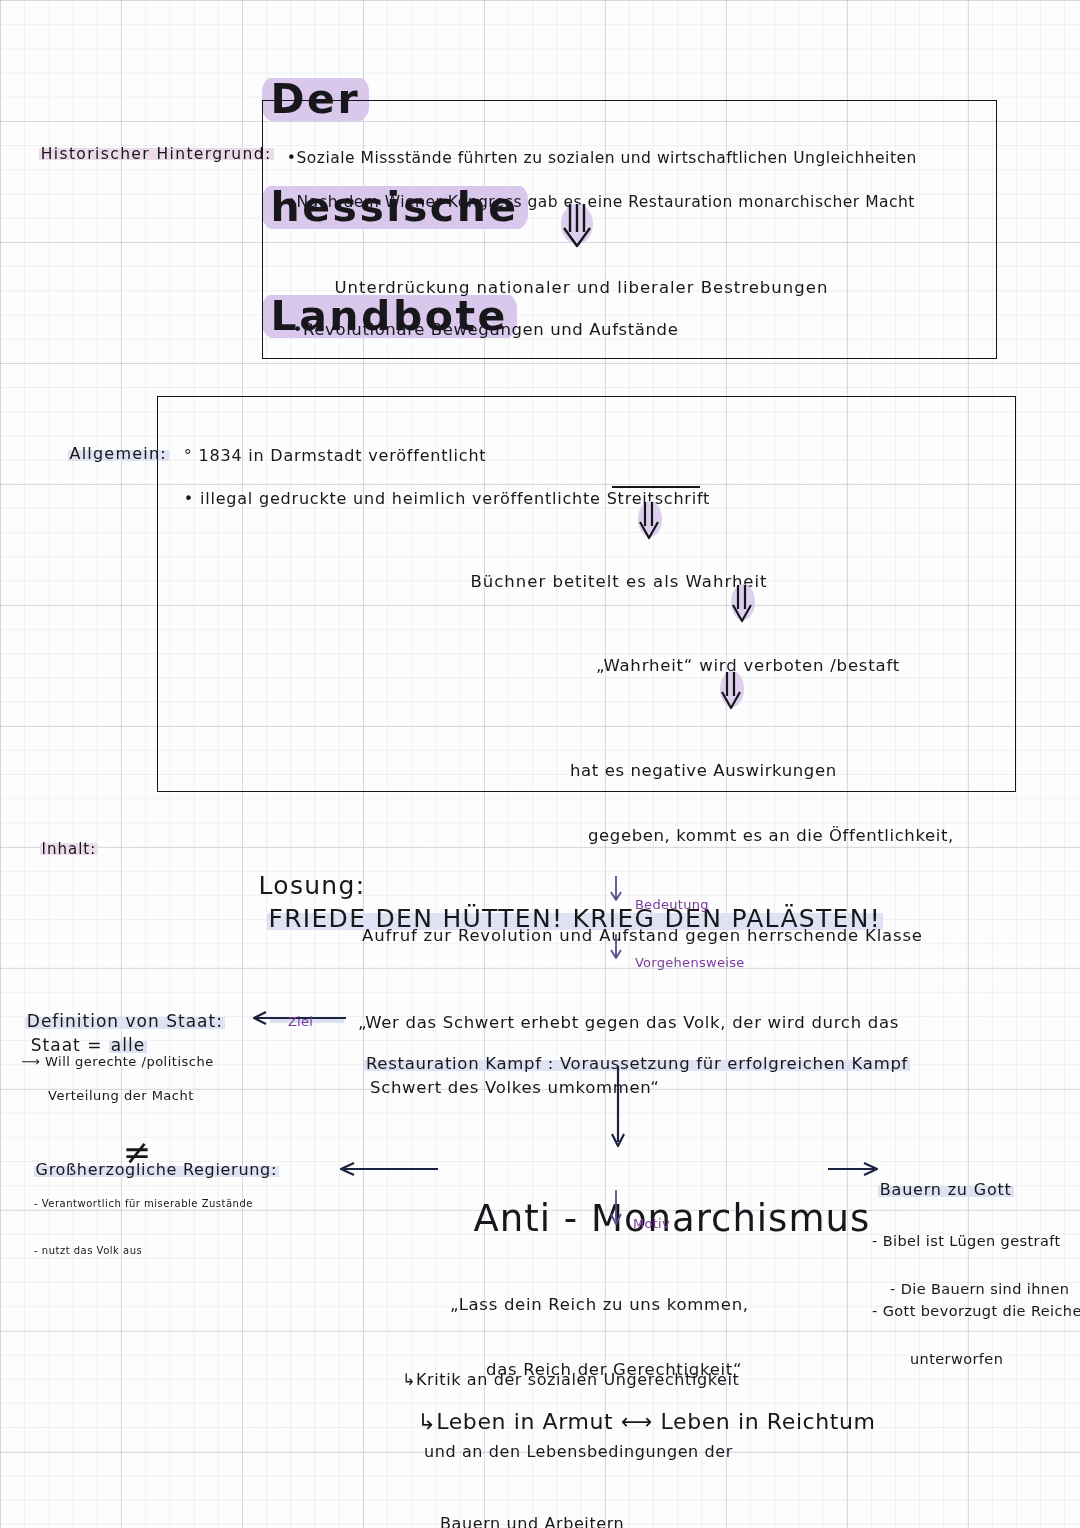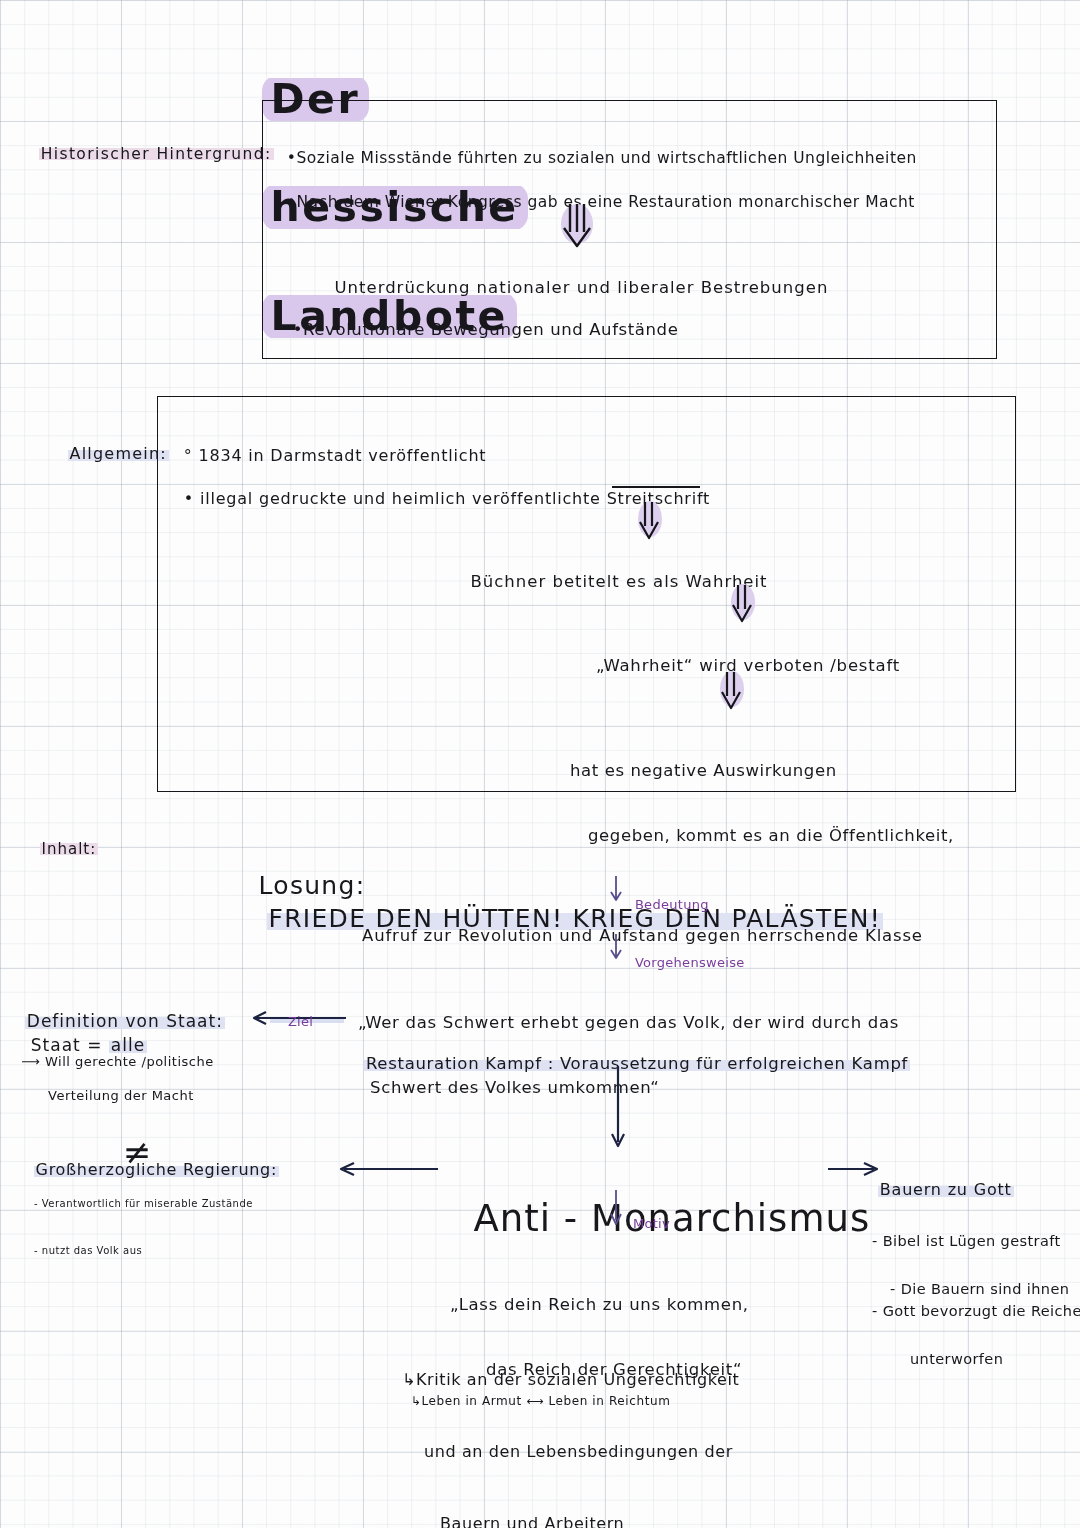--- a/index.html
+++ b/index.html
@@ -219,15 +219,15 @@
   <div>„Lass dein Reich zu uns kommen,</div>
   <div style="padding-left:36px">das Reich der Gerechtigkeit“</div>
 </div>
 
 <div class="hw" style="left:402px;top:1320px;font-size:16px;letter-spacing:.6px;line-height:1.5;">
   <div><span>↳</span><span>Kritik an der sozialen Ungerechtigkeit</span></div>
   <div style="padding-left:22px">und an den Lebensbedingungen der</div>
   <div style="padding-left:38px">Bauern und Arbeitern</div>
 </div>
 
-<div class="hw" style="left:402px;top:1378px;font-size:12px;letter-spacing:.6px;">
+<div class="hw" style="left:402px;top:1378px;font-size:22px;letter-spacing:.6px;">
   <span>↳</span><span>Leben in Armut ⟷ Leben in Reichtum</span>
 </div>
 
 </body></html>

